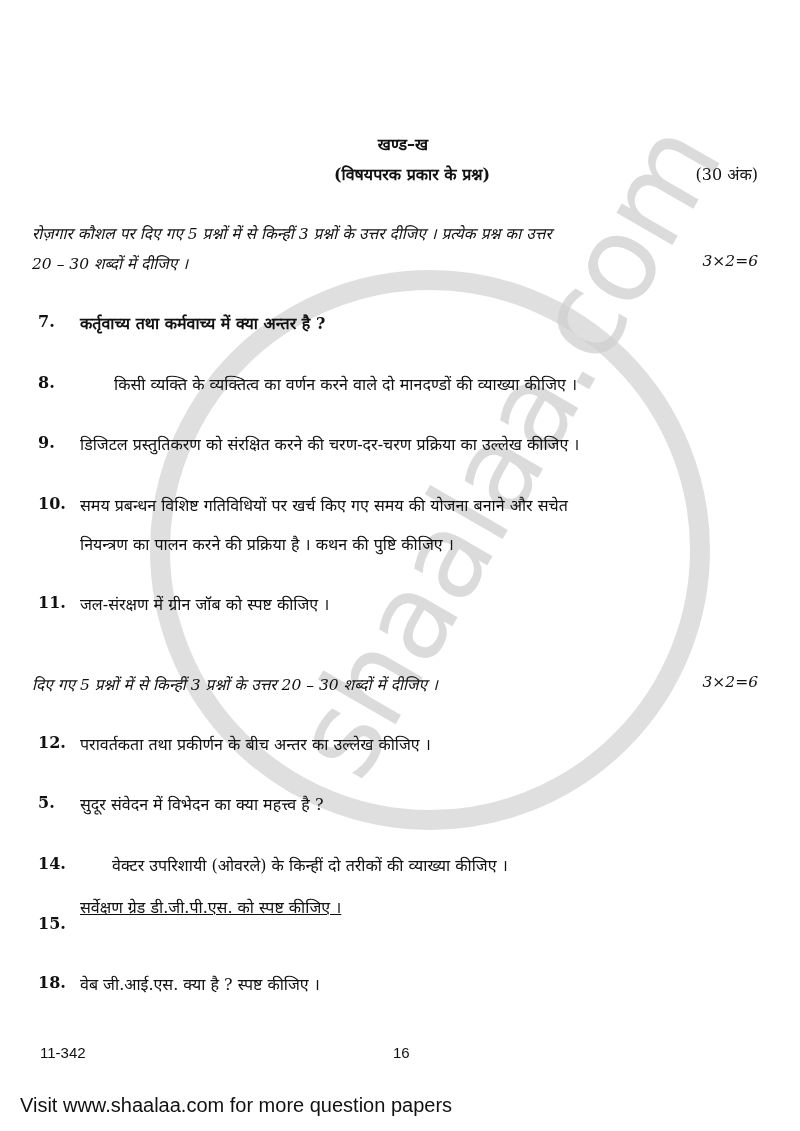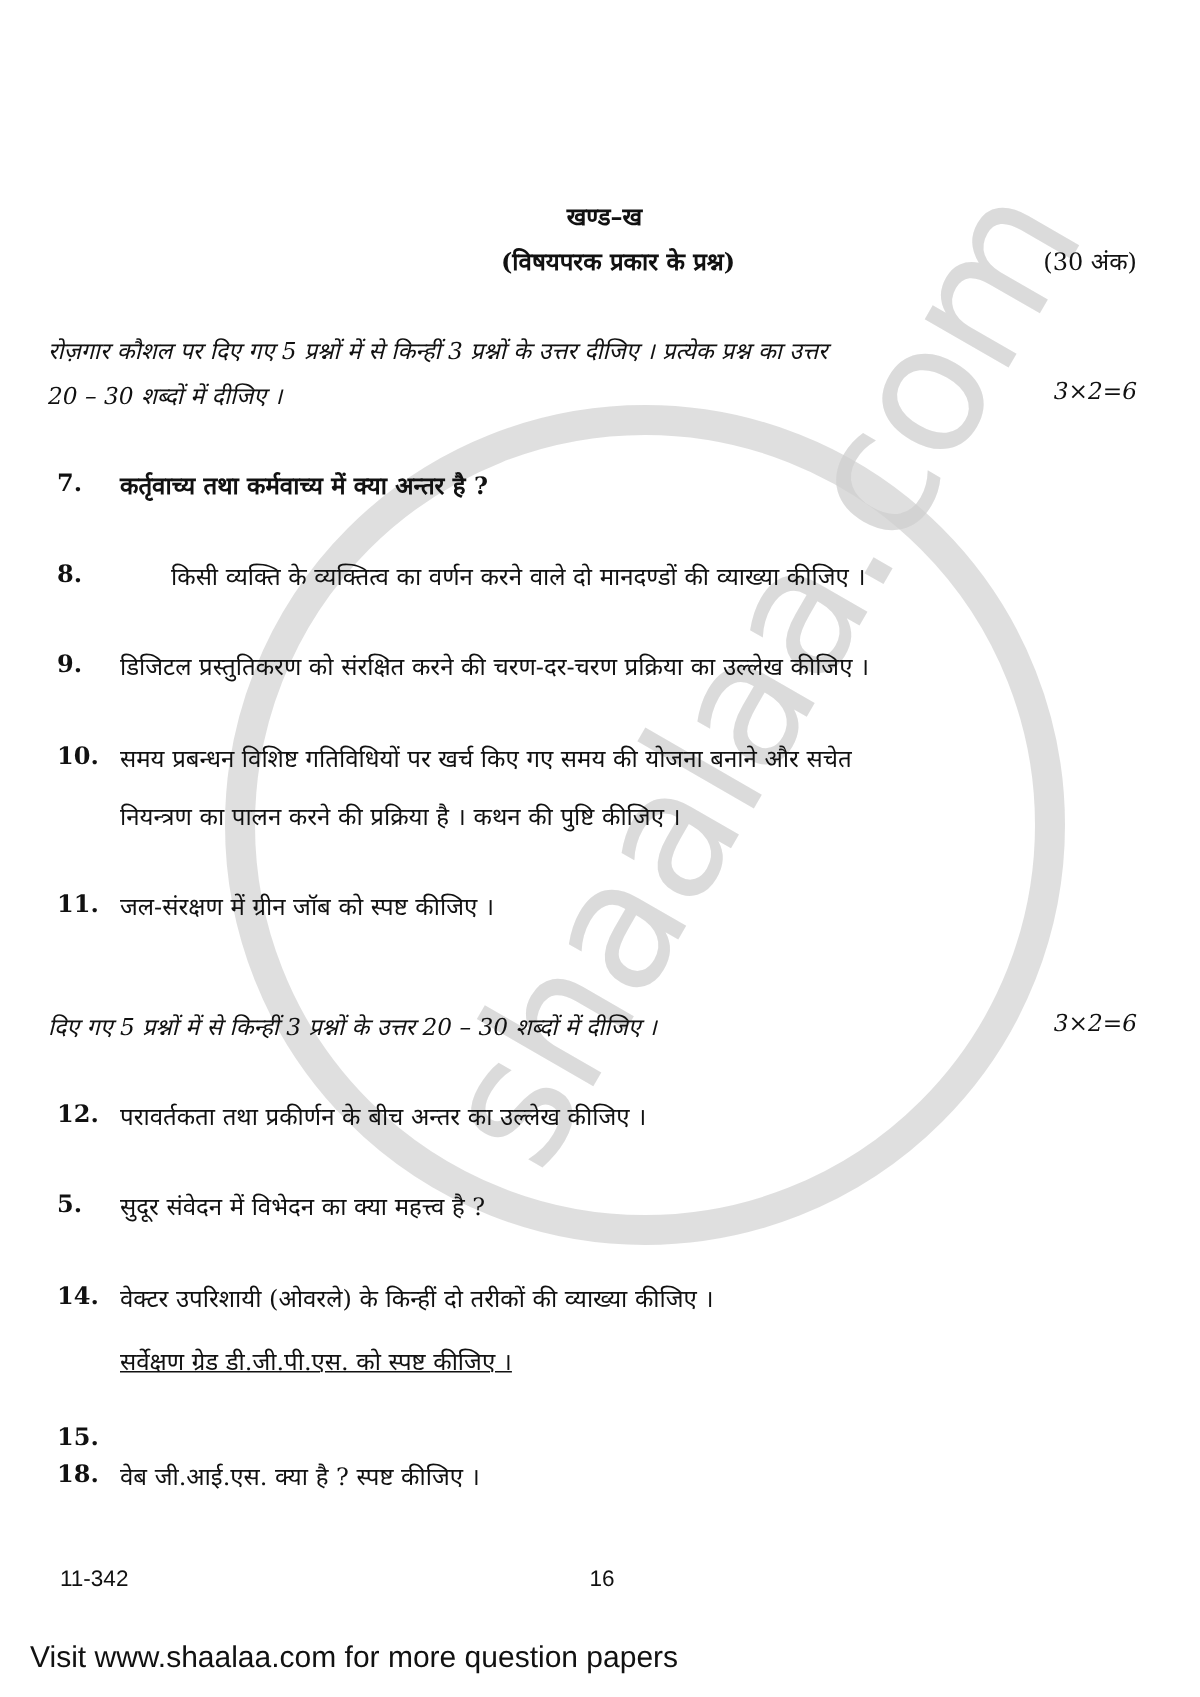--- a/index.html
+++ b/index.html
@@ -55,23 +55,23 @@
 <div class="abs instr" style="top:673px;">दिए गए 5 प्रश्नों में से किन्हीं 3 प्रश्नों के उत्तर 20 – 30 शब्दों में दीजिए ।</div>
 <div class="abs instr-marks" style="top:673px;">3×2=6</div>
 
 <div class="abs q-num" style="top:733px;">12.</div>
 <div class="abs q-text" style="top:733px;">परावर्तकता तथा प्रकीर्णन के बीच अन्तर का उल्लेख कीजिए ।</div>
 
 <div class="abs q-num" style="top:793px;">5.</div>
 <div class="abs q-text" style="top:793px;">सुदूर संवेदन में विभेदन का क्या महत्त्व है ?</div>
 
 <div class="abs q-num" style="top:854px;">14.</div>
-<div class="abs q-text" style="top:854px;">वेक्टर उपरिशायी (ओवरले) के किन्हीं दो तरीकों की व्याख्या कीजिए ।</div>
+<div class="abs q-text" style="top:854px;margin-left:32px;">वेक्टर उपरिशायी (ओवरले) के किन्हीं दो तरीकों की व्याख्या कीजिए ।</div>
 
-<div class="abs q-num" style="top:948px;">15.</div>
+<div class="abs q-num" style="top:914px;">15.</div>
 <div class="abs q-text" style="top:896px;text-decoration:underline;">सर्वेक्षण ग्रेड डी.जी.पी.एस. को स्पष्ट कीजिए ।</div>
 
 <div class="abs q-num" style="top:973px;">18.</div>
 <div class="abs q-text" style="top:973px;">वेब जी.आई.एस. क्या है ? स्पष्ट कीजिए ।</div>
 
 <div class="abs footer-code">11-342</div>
 <div class="abs footer-page">16</div>
 <div class="abs footer-visit">Visit www.shaalaa.com for more question papers</div>
 
 </body></html>

